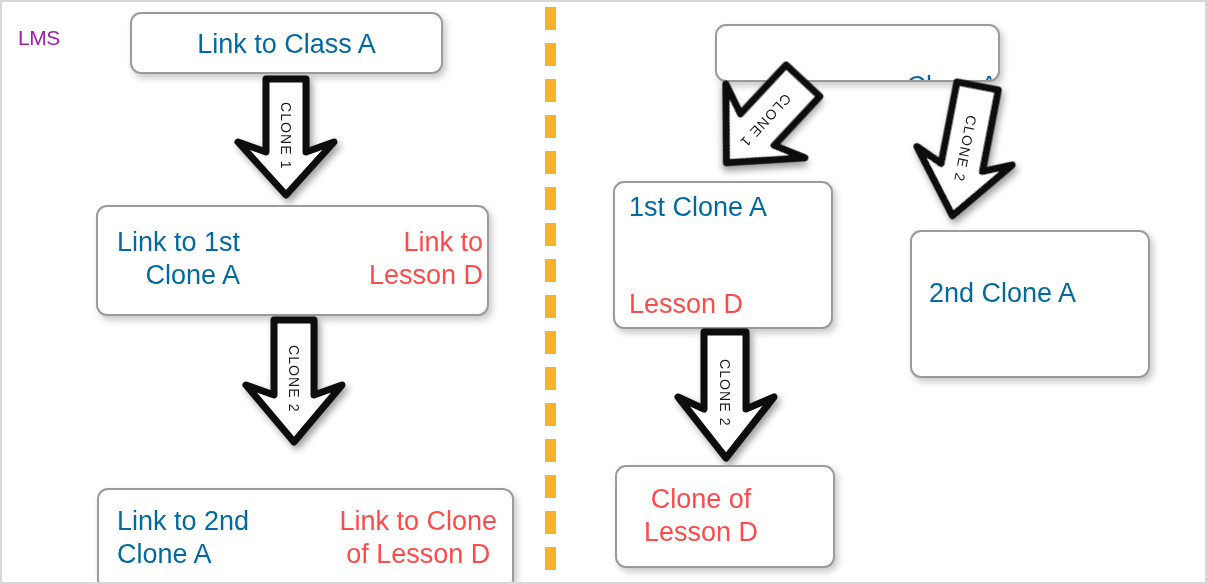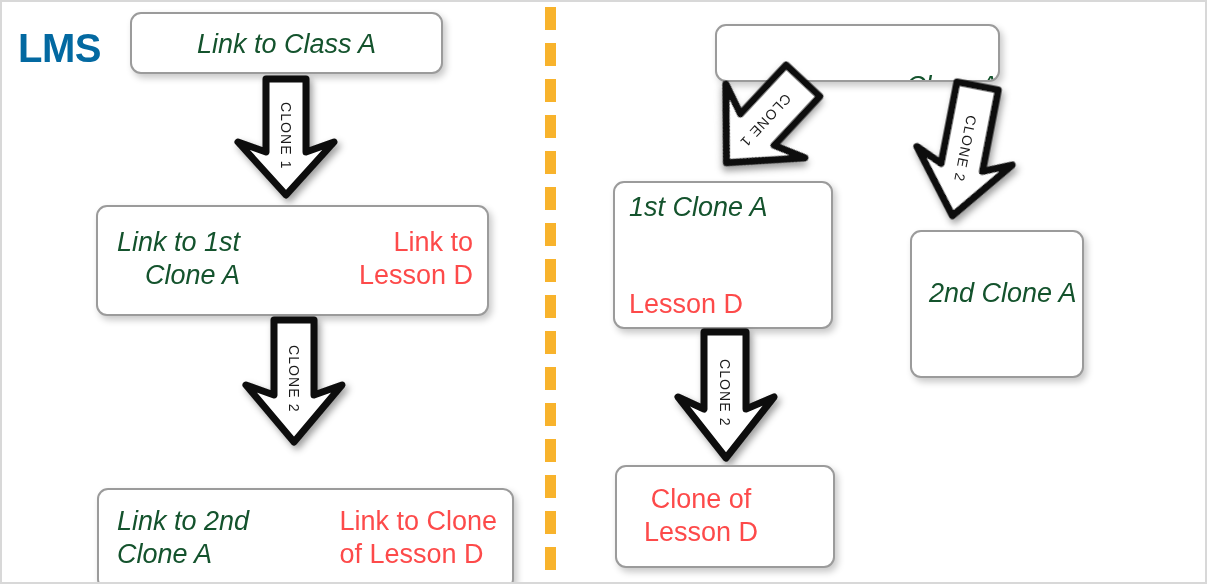--- a/index.html
+++ b/index.html
@@ -19,23 +19,23 @@
     background: #ffffff;
     box-sizing: border-box;
     border: 2px solid #d8d8d8;
     overflow: hidden;
   }
 
   
   .side-label {
     position: absolute;
     font-family: "Liberation Sans", sans-serif;
-    font-weight: bold;
-    font-size: 40px;
-    color: #0369a1;
+    font-weight: normal;
+    font-size: 21px;
+    color: #a21caf;
     letter-spacing: -0.5px;
     white-space: nowrap;
   }
   #label-lms   { left: 16px;  top: 24px; }
   #label-mobius{ right: 18px; top: 24px; }
 
   
   #divider {
     position: absolute;
     left: 543px;
@@ -61,21 +61,21 @@
     box-shadow: 3px 4px 7px rgba(0,0,0,0.22);
     overflow: hidden;
   }
   .node .txt {
     position: absolute;
     font-family: "Liberation Sans", sans-serif;
     font-size: 27px;
     line-height: 33px;
     white-space: pre-line;
   }
-  .teal { color: #14532d; font-style: italic; }
+  .teal { color: #0369a1; }
   .red  { color: #fd4a4a; }
 
   
   .arrow {
     position: absolute;
     pointer-events: none;
   }
   .arrow svg { display: block; overflow: visible; }
   .arrow .arrow-body {
     fill: #ffffff;
@@ -138,35 +138,35 @@
   <div class="arrow" style="left:228px; top:72px; width:112px; height:126px;">
     <svg width="112" height="126" viewBox="0 0 112 126">
       <path class="arrow-body" d="M36,5 L76,5 L76,78 L104,68 L56,121 L8,68 L36,78 Z"></path>
     </svg>
     <div class="arrow-caption" style="left:26px; top:50px; width:60px; text-align:center; transform:rotate(90deg);">CLONE 1</div>
   </div>
 
   <div class="node" style="left:94px; top:203px; width:393px; height:111px;">
     <div class="txt teal" style="left:19px; top:19px; text-align:right;">Link to 1st
 Clone A</div>
-    <div class="txt red" style="right:14px; top:19px; text-align:right;margin-left:29px;">Link to
+    <div class="txt red" style="right:4px; top:19px; text-align:right;margin-left:29px;">Link to
 Lesson D</div>
   </div>
 
   <div class="arrow" style="left:236px; top:313px; width:112px; height:132px;">
     <svg width="112" height="132" viewBox="0 0 112 132">
       <path class="arrow-body" d="M36,5 L76,5 L76,80 L104,70 L56,127 L8,70 L36,80 Z"></path>
     </svg>
     <div class="arrow-caption" style="left:26px; top:52px; width:60px; text-align:center; transform:rotate(90deg);">CLONE 2</div>
   </div>
 
   <div class="node" style="left:95px; top:445px; width:417px; height:102px;margin-top:41px;">
     <div class="txt teal" style="left:18px; top:15px; text-align:left;">Link to 2nd
 Clone A</div>
-    <div class="txt red" style="right:15px; top:15px; text-align:left;">Link to Clone
+    <div class="txt red" style="right:15px; top:15px; text-align:center;">Link to Clone
 of Lesson D</div>
   </div>
 
   <div class="node" style="left:713px; top:22px; width:285px; height:58px;">
     <div class="txt teal" style="left:0; right:0; top:12px; text-align:right;margin-top:32px;">Class A</div>
   </div>
 
   <div class="arrow" style="left:698px; top:58px; width:128px; height:122px; transform:rotate(43deg);">
     <svg width="128" height="122" viewBox="0 0 128 122">
       <path class="arrow-body" d="M42,5 L88,5 L88,72 L119,60 L65,117 L11,60 L42,72 Z"></path>
@@ -179,21 +179,21 @@
       <path class="arrow-body" d="M34,5 L76,5 L76,88 L104,76 L55,137 L7,76 L34,88 Z"></path>
     </svg>
     <div class="arrow-caption" style="left:25px; top:57px; width:60px; text-align:center; transform:rotate(90deg);">CLONE 2</div>
   </div>
 
   <div class="node" style="left:611px; top:179px; width:220px; height:148px;">
     <div class="txt teal" style="left:14px; top:8px; text-align:left;">1st Clone A</div>
     <div class="txt red" style="left:14px; top:105px; text-align:left;">Lesson D</div>
   </div>
 
-  <div class="node" style="left:908px; top:228px; width:174px; height:148px;padding-left:16px;">
+  <div class="node" style="left:908px; top:228px; width:240px; height:148px;padding-left:16px;">
     <div class="txt teal" style="left:17px; top:45px; text-align:left;">2nd Clone A</div>
   </div>
 
   <div class="arrow" style="left:668px; top:325px; width:112px; height:136px;">
     <svg width="112" height="136" viewBox="0 0 112 136">
       <path class="arrow-body" d="M34,5 L76,5 L76,82 L104,70 L56,131 L8,70 L34,82 Z"></path>
     </svg>
     <div class="arrow-caption" style="left:25px; top:54px; width:60px; text-align:center; transform:rotate(90deg);">CLONE 2</div>
   </div>
 

